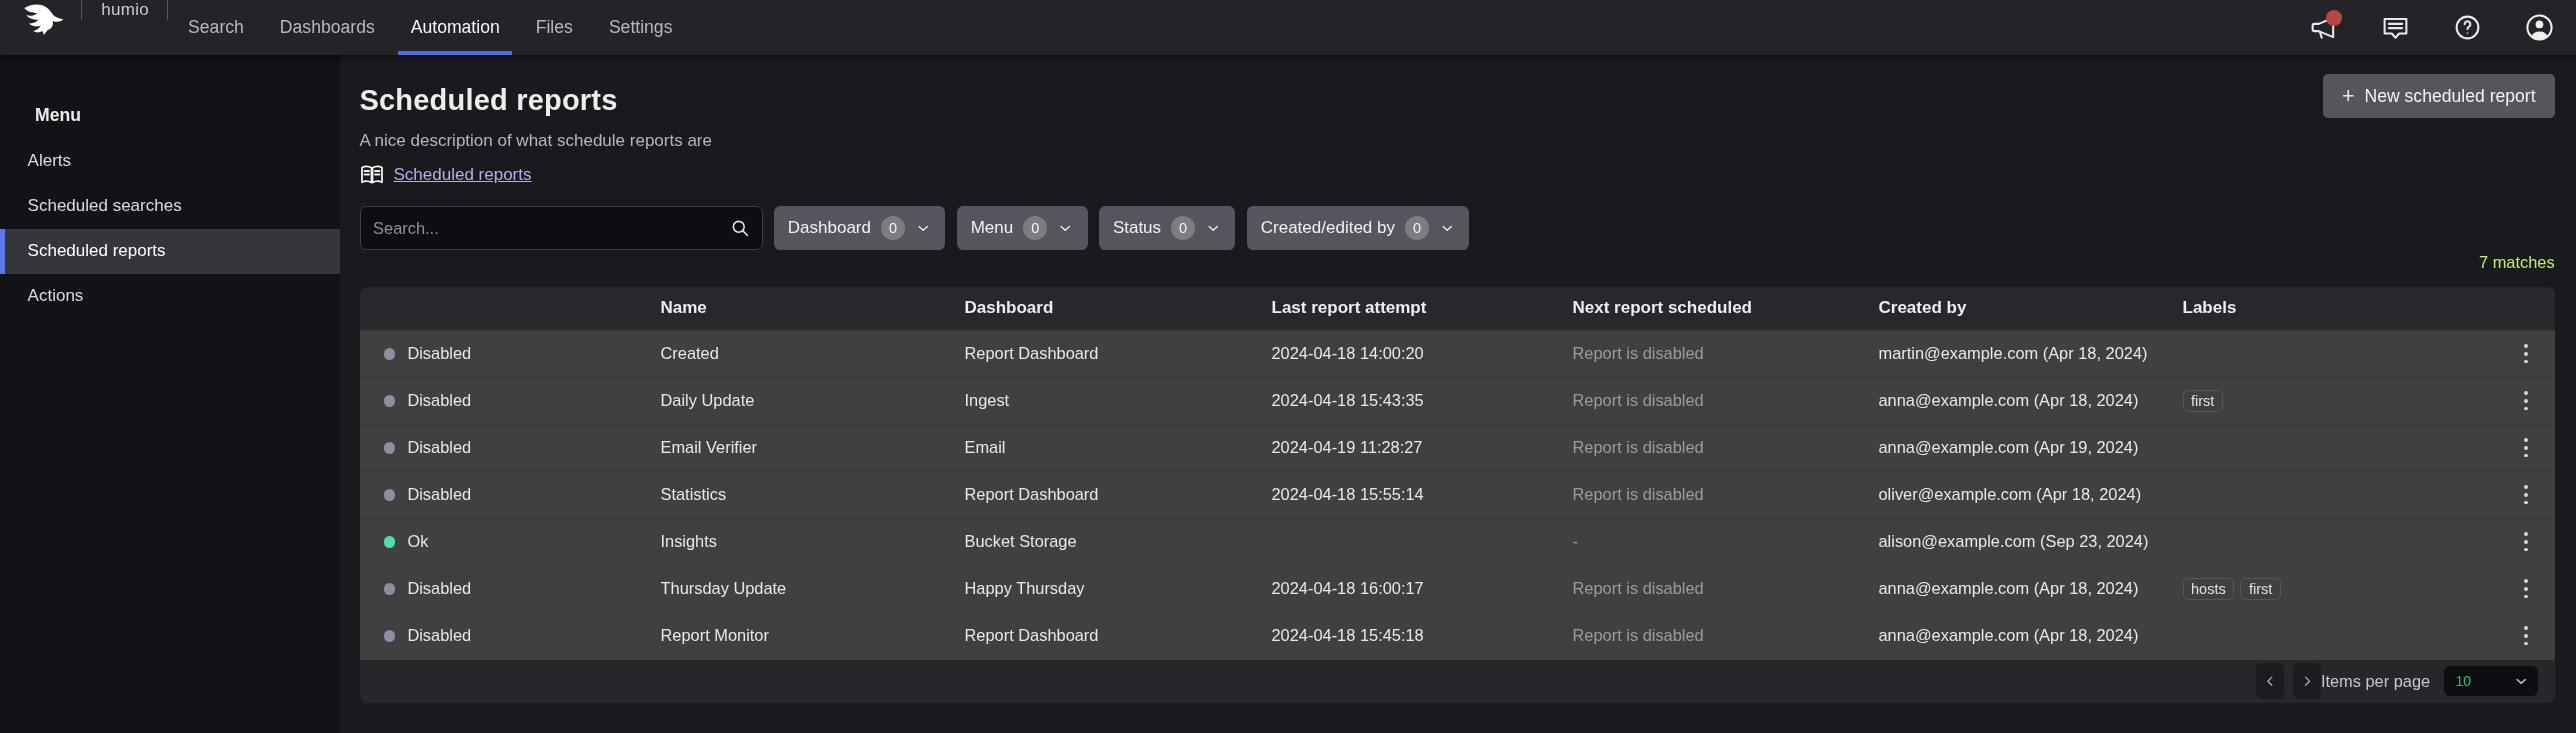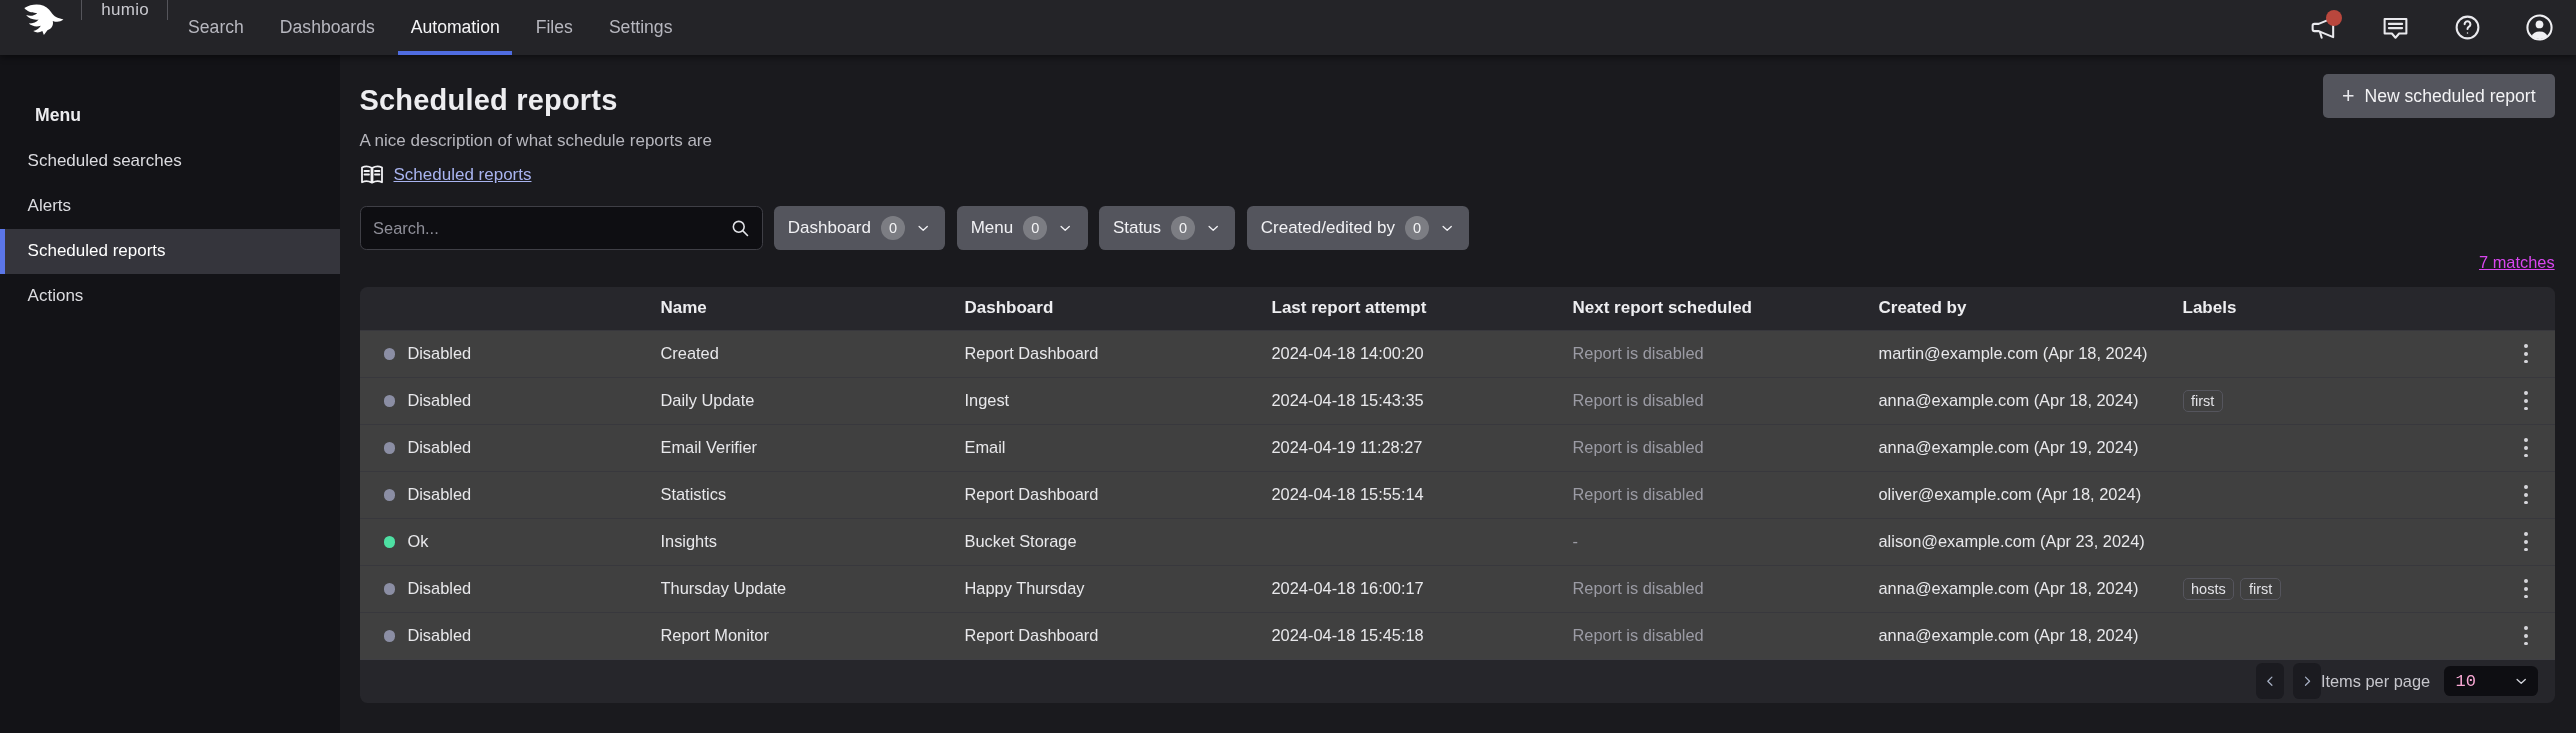--- a/index.html
+++ b/index.html
@@ -83,21 +83,21 @@
     display:flex; align-items:center; gap:10px; padding:0 14px;
     font-size:17px; color:#f1f1f4; font-family:inherit; cursor:pointer; white-space:nowrap;
   }
   .count-pill {
     min-width:24px; height:24px; padding:0 6.3px; border-radius:628px;
     background:rgba(255,255,255,.24); display:flex; align-items:center; justify-content:center;
     font-size:14.5px; color:#f4f4f6;
   }
   .filter-btn svg { width:16.4px; height:16.4px; }
   .matches-row { display:flex; justify-content:flex-end; margin-top:2.5px; height:19px; }
-  .matches { font-size:16.4px; color:#d946ef;text-decoration:underline; }
+  .matches { font-size:16.4px; color:#bef264; }
   
   .table { margin-top:15px; }
   .grid-cols {
     display:grid;
     grid-template-columns:301px 304px 307px 301px 306px 304px 1fr 48px;
     align-items:center;
   }
   .thead {
     height:43px; background:#27272c; border-radius:7.5px 7.5px 0 0;
     font-size:17px; font-weight:700; color:#ededf0;
@@ -126,21 +126,21 @@
     display:flex; align-items:center; justify-content:center; cursor:pointer;
   }
   .pager-btn svg { width:16.4px; height:16.4px; }
   .per-page { display:flex; align-items:center; gap:14px; }
   .per-page-label { font-size:16.4px; color:#c7c7cd; }
   .page-size-select {
     width:94px; height:30px; background:#0e0e12; border-radius:6.3px;
     display:flex; align-items:center; justify-content:space-between;
     padding:0 8.8px 0 11.3px; cursor:pointer;
   }
-  .page-size-select span { font-size:17px; color:#f9a8d4;font-family:Liberation Mono, monospace; }
+  .page-size-select span { font-size:14px; color:#22c55e; }
   .page-size-select svg { width:16.4px; height:16.4px; }
 </style>
 </head>
 <body>
 
 <header class="topnav">
   <div class="logo">
     <svg viewBox="0 0 100 90" width="48" height="40" aria-hidden="true">
       <path fill="#ffffff" d="M8 18 C28 6 52 8 64 22 C70 29 73 36 83 40 L96 44 C88 50 80 50 72 47 C74 56 70 64 60 68 L52 79 L48.5 70 C42 74 34 74 28 70 C36 68 42 64 45 58 C35 61 25 59 18 53 C28 53 36 50 40 44 C30 46 18 42 12 34 C22 37 32 35 37 29 C27 30 14 26 8 18 Z"></path>
     </svg>
@@ -183,22 +183,22 @@
         <path d="M5.5 19.2 a6.8 5.6 0 0 1 13 0 a10 10 0 0 1 -13 0 Z" fill="#f0f0f3"></path>
       </svg>
     </div>
   </div>
 </header>
 
 <div class="shell">
   <aside class="sidebar">
     <div class="menu-label">Menu</div>
     <div id="sidebar-items">
+        <div class="side-item">Alerts</div>
         <div class="side-item">Scheduled searches</div>
-        <div class="side-item">Alerts</div>
         <div class="side-item active">Scheduled reports</div>
         <div class="side-item">Actions</div>
       </div>
   </aside>
 
   <main class="main">
     <div class="page-head">
       <div>
         <h1 class="page-title">Scheduled reports</h1>
         <p class="page-desc">A nice description of what schedule reports are</p>
@@ -361,21 +361,21 @@
           </div>
           <div class="trow grid-cols">
             <div class="cell first">
               <span class="status-dot" style="background: rgb(78, 224, 163);"></span>
               <span>Ok</span>
             </div>
             <div class="cell">Insights</div>
             <div class="cell">Bucket Storage</div>
             <div class="cell"></div>
             <div class="cell muted">-</div>
-            <div class="cell">alison@example.com (Apr 23, 2024)</div>
+            <div class="cell">alison@example.com (Sep 23, 2024)</div>
             <div class="cell labels"></div>
             <div class="cell kebab">
               <div class="kebab-btn">
                 <i></i>
                 <i></i>
                 <i></i>
               </div>
             </div>
           </div>
           <div class="trow grid-cols">

